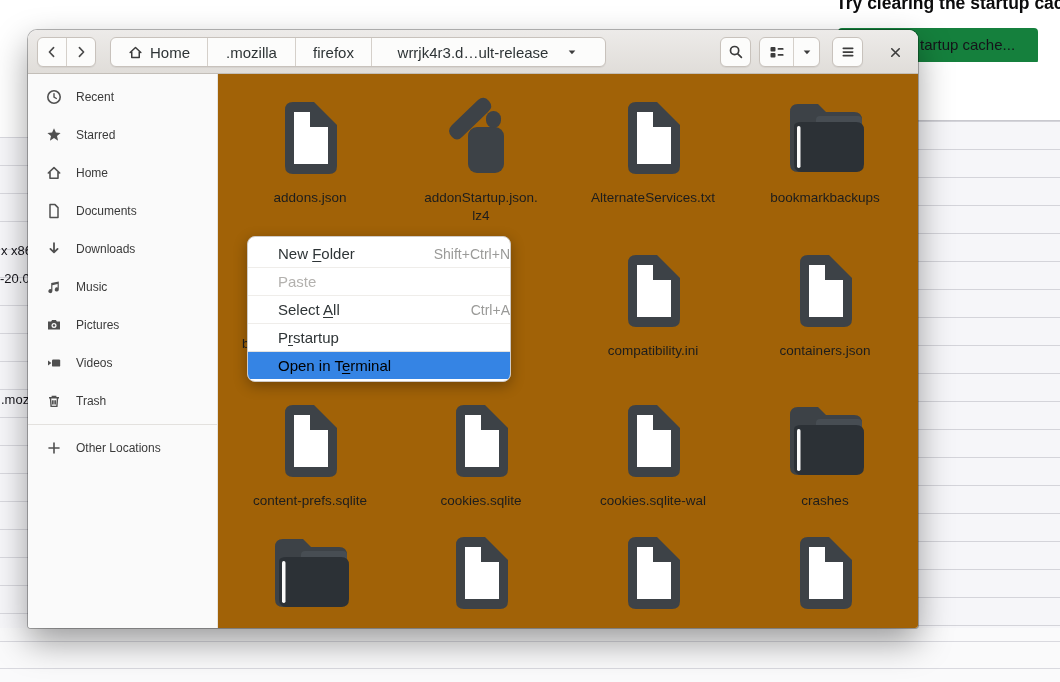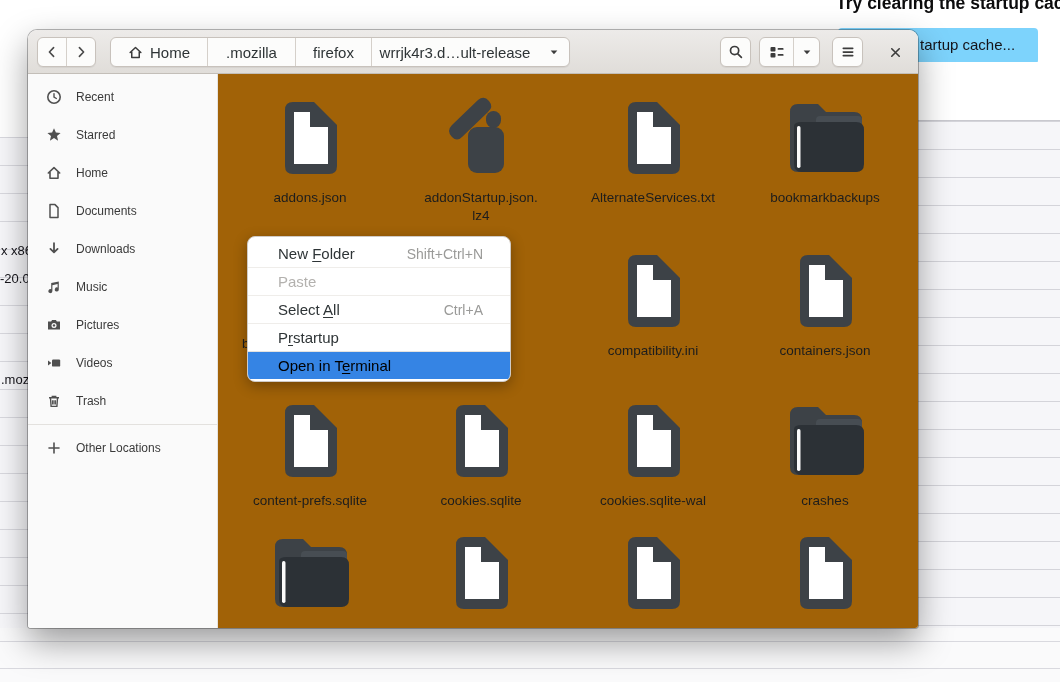--- a/index.html
+++ b/index.html
@@ -9,33 +9,33 @@
     font-family:"Liberation Sans","DejaVu Sans",sans-serif;
     -webkit-font-smoothing:antialiased;
   }
   
   .bg-heading{
     position:absolute;left:836px;top:-7px;z-index:1;
     font-size:17.5px;font-weight:700;color:#0c0c0d;white-space:nowrap;
   }
   .bg-suggestion{
     position:absolute;left:838px;top:28px;width:200px;height:36px;z-index:1;
-    background:#7dd3fc;border-radius:4px;
+    background:#15803d;border-radius:4px;
   }
   .bg-suggestion span{
     position:absolute;left:82px;top:8px;font-size:15px;color:#15141a;white-space:nowrap;
   }
   .bg-table-left{
     position:absolute;left:0;top:137px;width:28px;height:491px;z-index:1;
     background:repeating-linear-gradient(to bottom,#d9d9df 0 1px,#f7f7fa 1px 28px);
   }
   .bg-frag{position:absolute;z-index:1;font-size:13px;color:#15141a;white-space:nowrap;}
   .bg-frag.f0{left:1px;top:243px;}
   .bg-frag.f1{left:0px;top:271px;}
-  .bg-frag.f2{left:1px;top:372px;}
+  .bg-frag.f2{left:1px;top:392px;}
   .bg-card-right{
     position:absolute;left:916px;top:62px;width:144px;height:58px;z-index:1;background:#ffffff;
     border-bottom:1px solid #c9c9cf;
   }
   .bg-table-right{
     position:absolute;left:912px;top:121px;width:148px;height:507px;z-index:1;
     background:repeating-linear-gradient(to bottom,#d4d4da 0 1px,#f6f6f9 1px 28px);
   }
   .bg-bottom{
     position:absolute;left:0;top:628px;width:1060px;height:54px;z-index:1;background:#fafafb;
@@ -104,21 +104,21 @@
     margin-top:4px;font-size:13.5px;line-height:1.3;color:#1d1d1d;white-space:pre-line;
   }
   
   .ctx-menu{
     position:absolute;left:247px;top:236px;width:264px;z-index:30;
     background:#ffffff;border:1px solid #cfcac5;border-radius:8px;box-sizing:border-box;
     box-shadow:0 4px 14px rgba(0,0,0,.3);overflow:hidden;padding:3px 0 2px 0;
   }
   .menu-item{
     height:27px;display:flex;align-items:center;
-    padding:0 27px 0 30px;font-size:15px;color:#2e3436;
+    padding:0 0 0 30px;font-size:15px;color:#2e3436;
   }
   .menu-item + .menu-item{border-top:1px solid #efedea;}
   .menu-item .m-shortcut{margin-left:auto;font-size:14px;color:#9a9a98;}
   .menu-item .m-key{text-decoration:underline;text-underline-offset:2px;}
   .menu-item.disabled{color:#b3b1ae;}
   .menu-item.selected{background:#3584e4;color:#000000;border-top-color:#e4e2df;}
   
   .hidden-frag{
     position:absolute;left:242px;top:336px;z-index:3;font-size:13.5px;color:#1d1d1d;
   }
@@ -163,21 +163,21 @@
             </svg>
           </span>
           <span>Home</span>
         </div>
         <div class="crumb" style="width: 88px;">
           <span>.mozilla</span>
         </div>
         <div class="crumb" style="width: 76px;">
           <span>firefox</span>
         </div>
-        <div class="crumb" style="width: 198px;">
+        <div class="crumb" style="width: 234px;">
           <span>wrrjk4r3.d…ult-release</span>
           <span class="caret">
             <svg viewBox="0 0 16 16" width="14" height="14">
               <path d="M4.2 6.4h7.6L8 10.6z" fill="#3c3c3c"></path>
             </svg>
           </span>
         </div>
       </div>
     <div class="hb-btn searchbtn">
       <svg viewBox="0 0 16 16" width="16" height="16">

